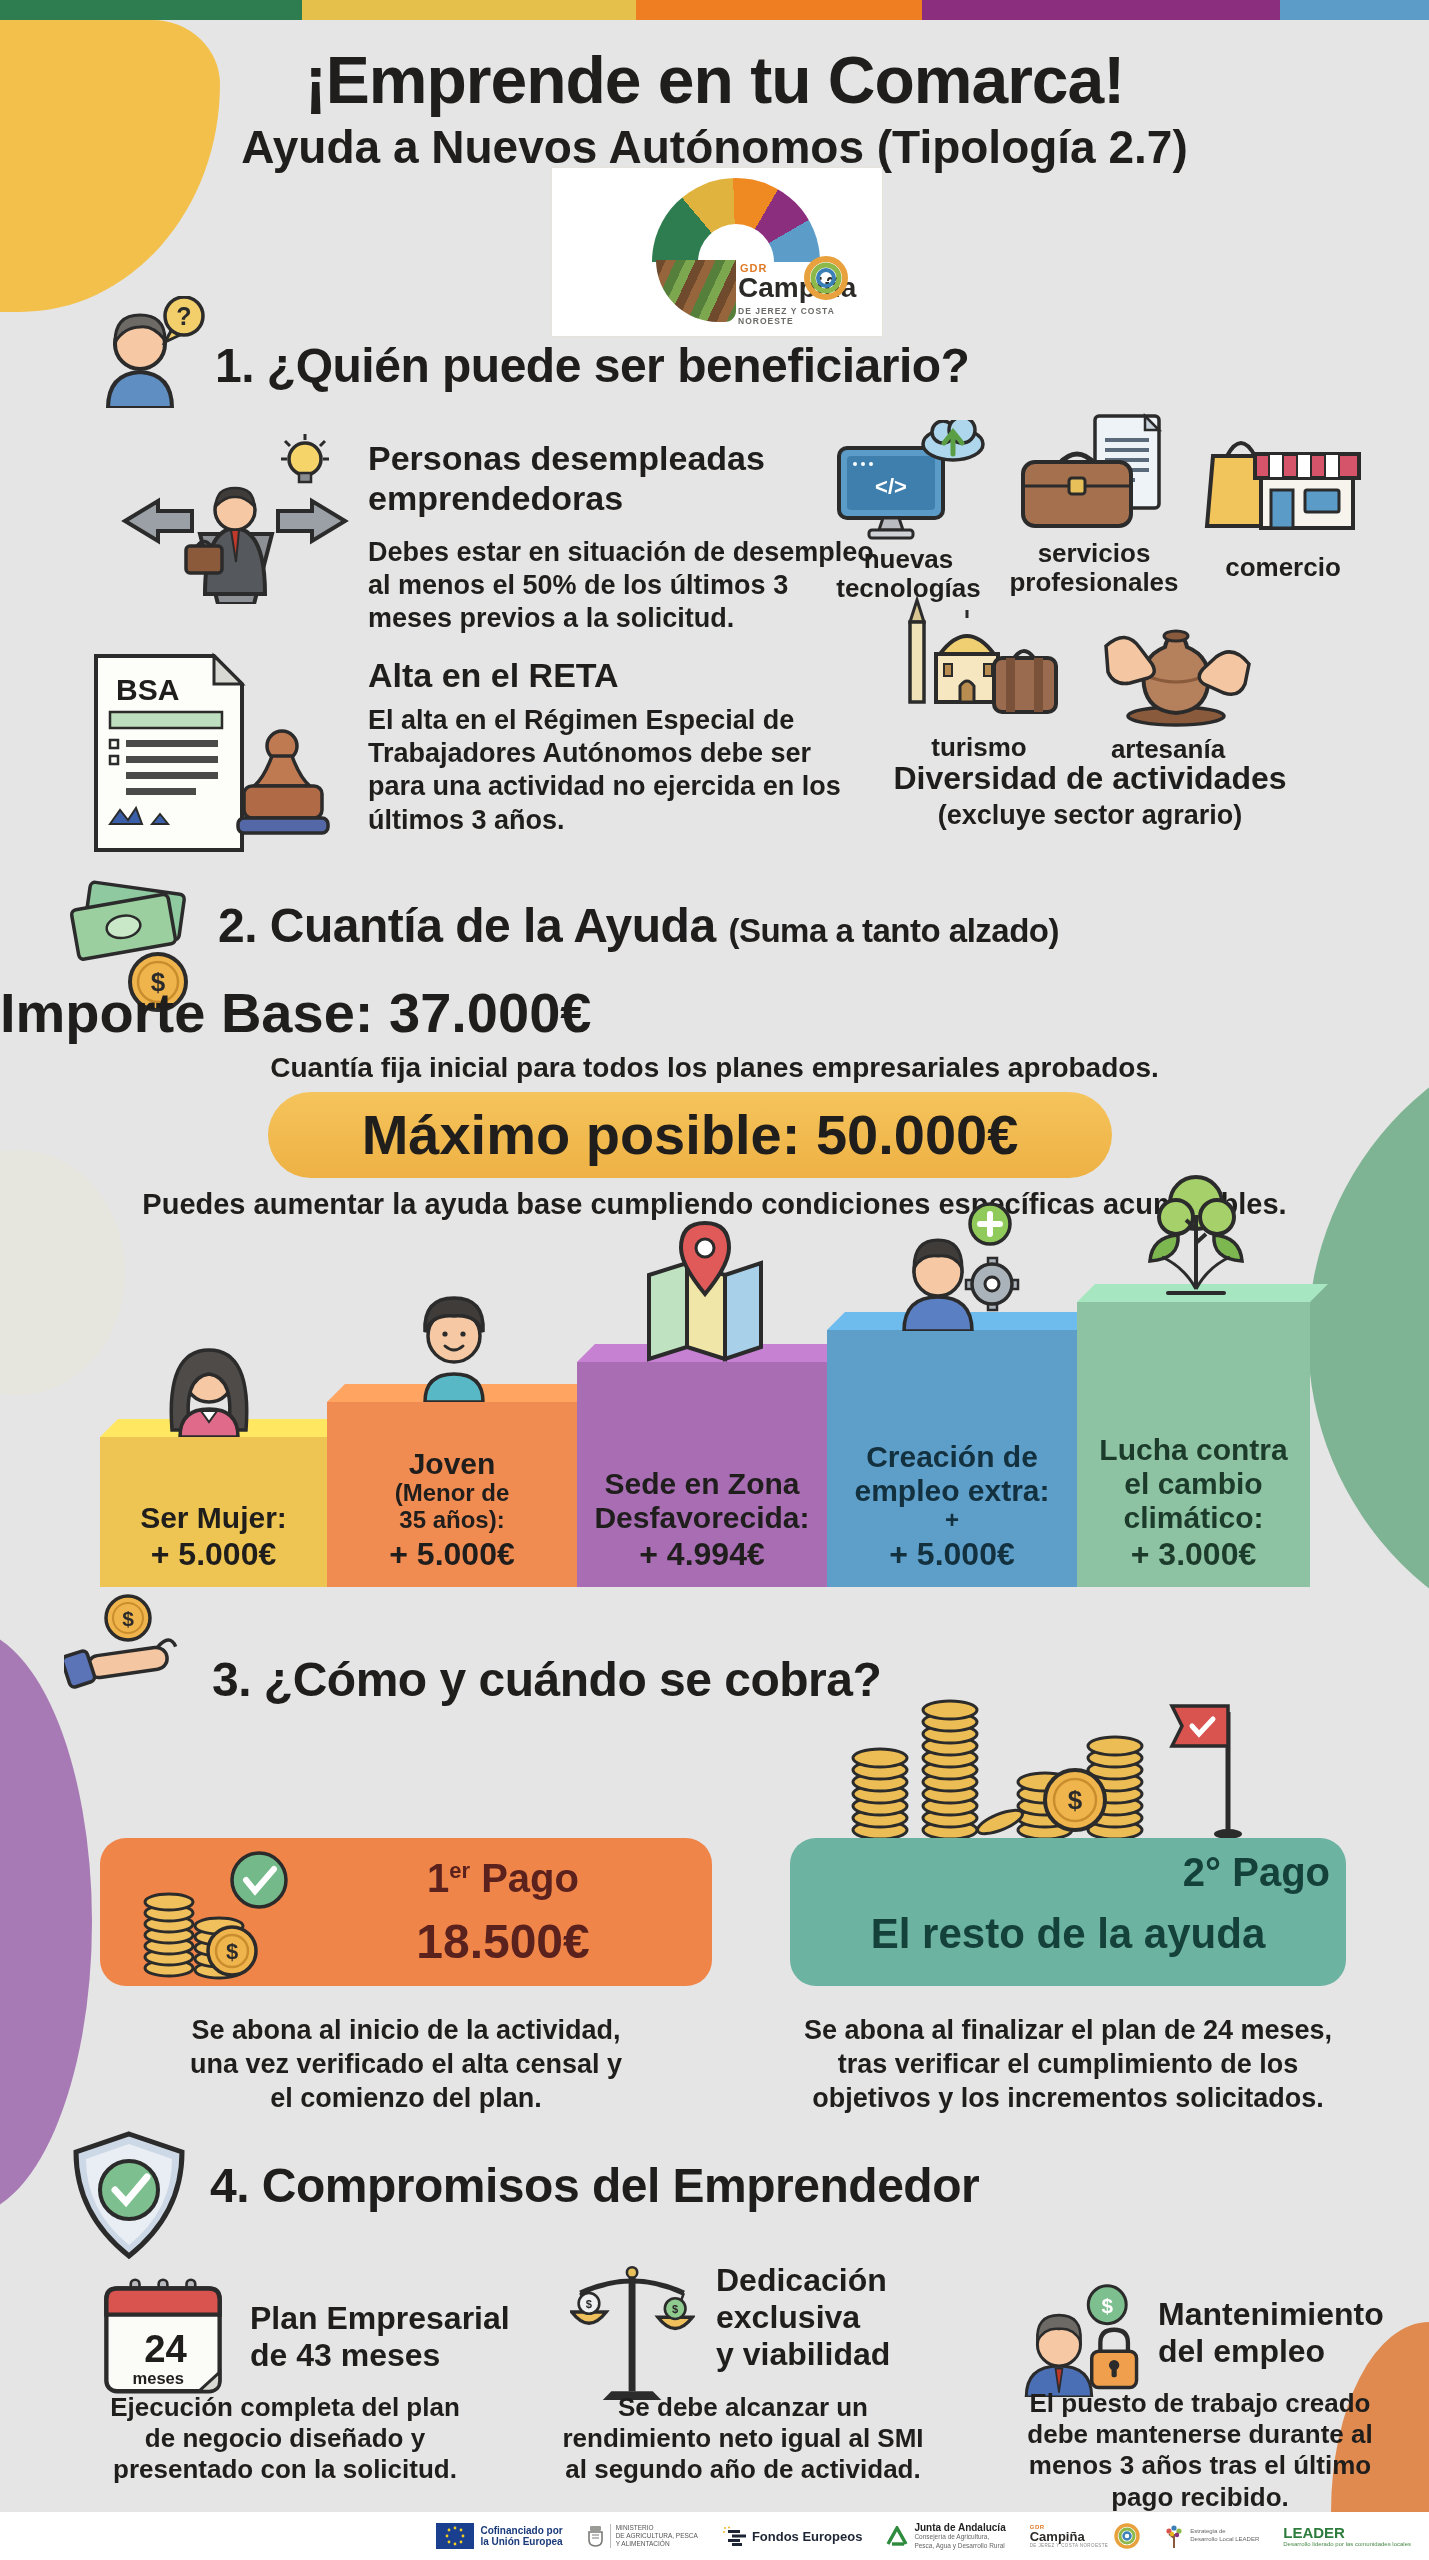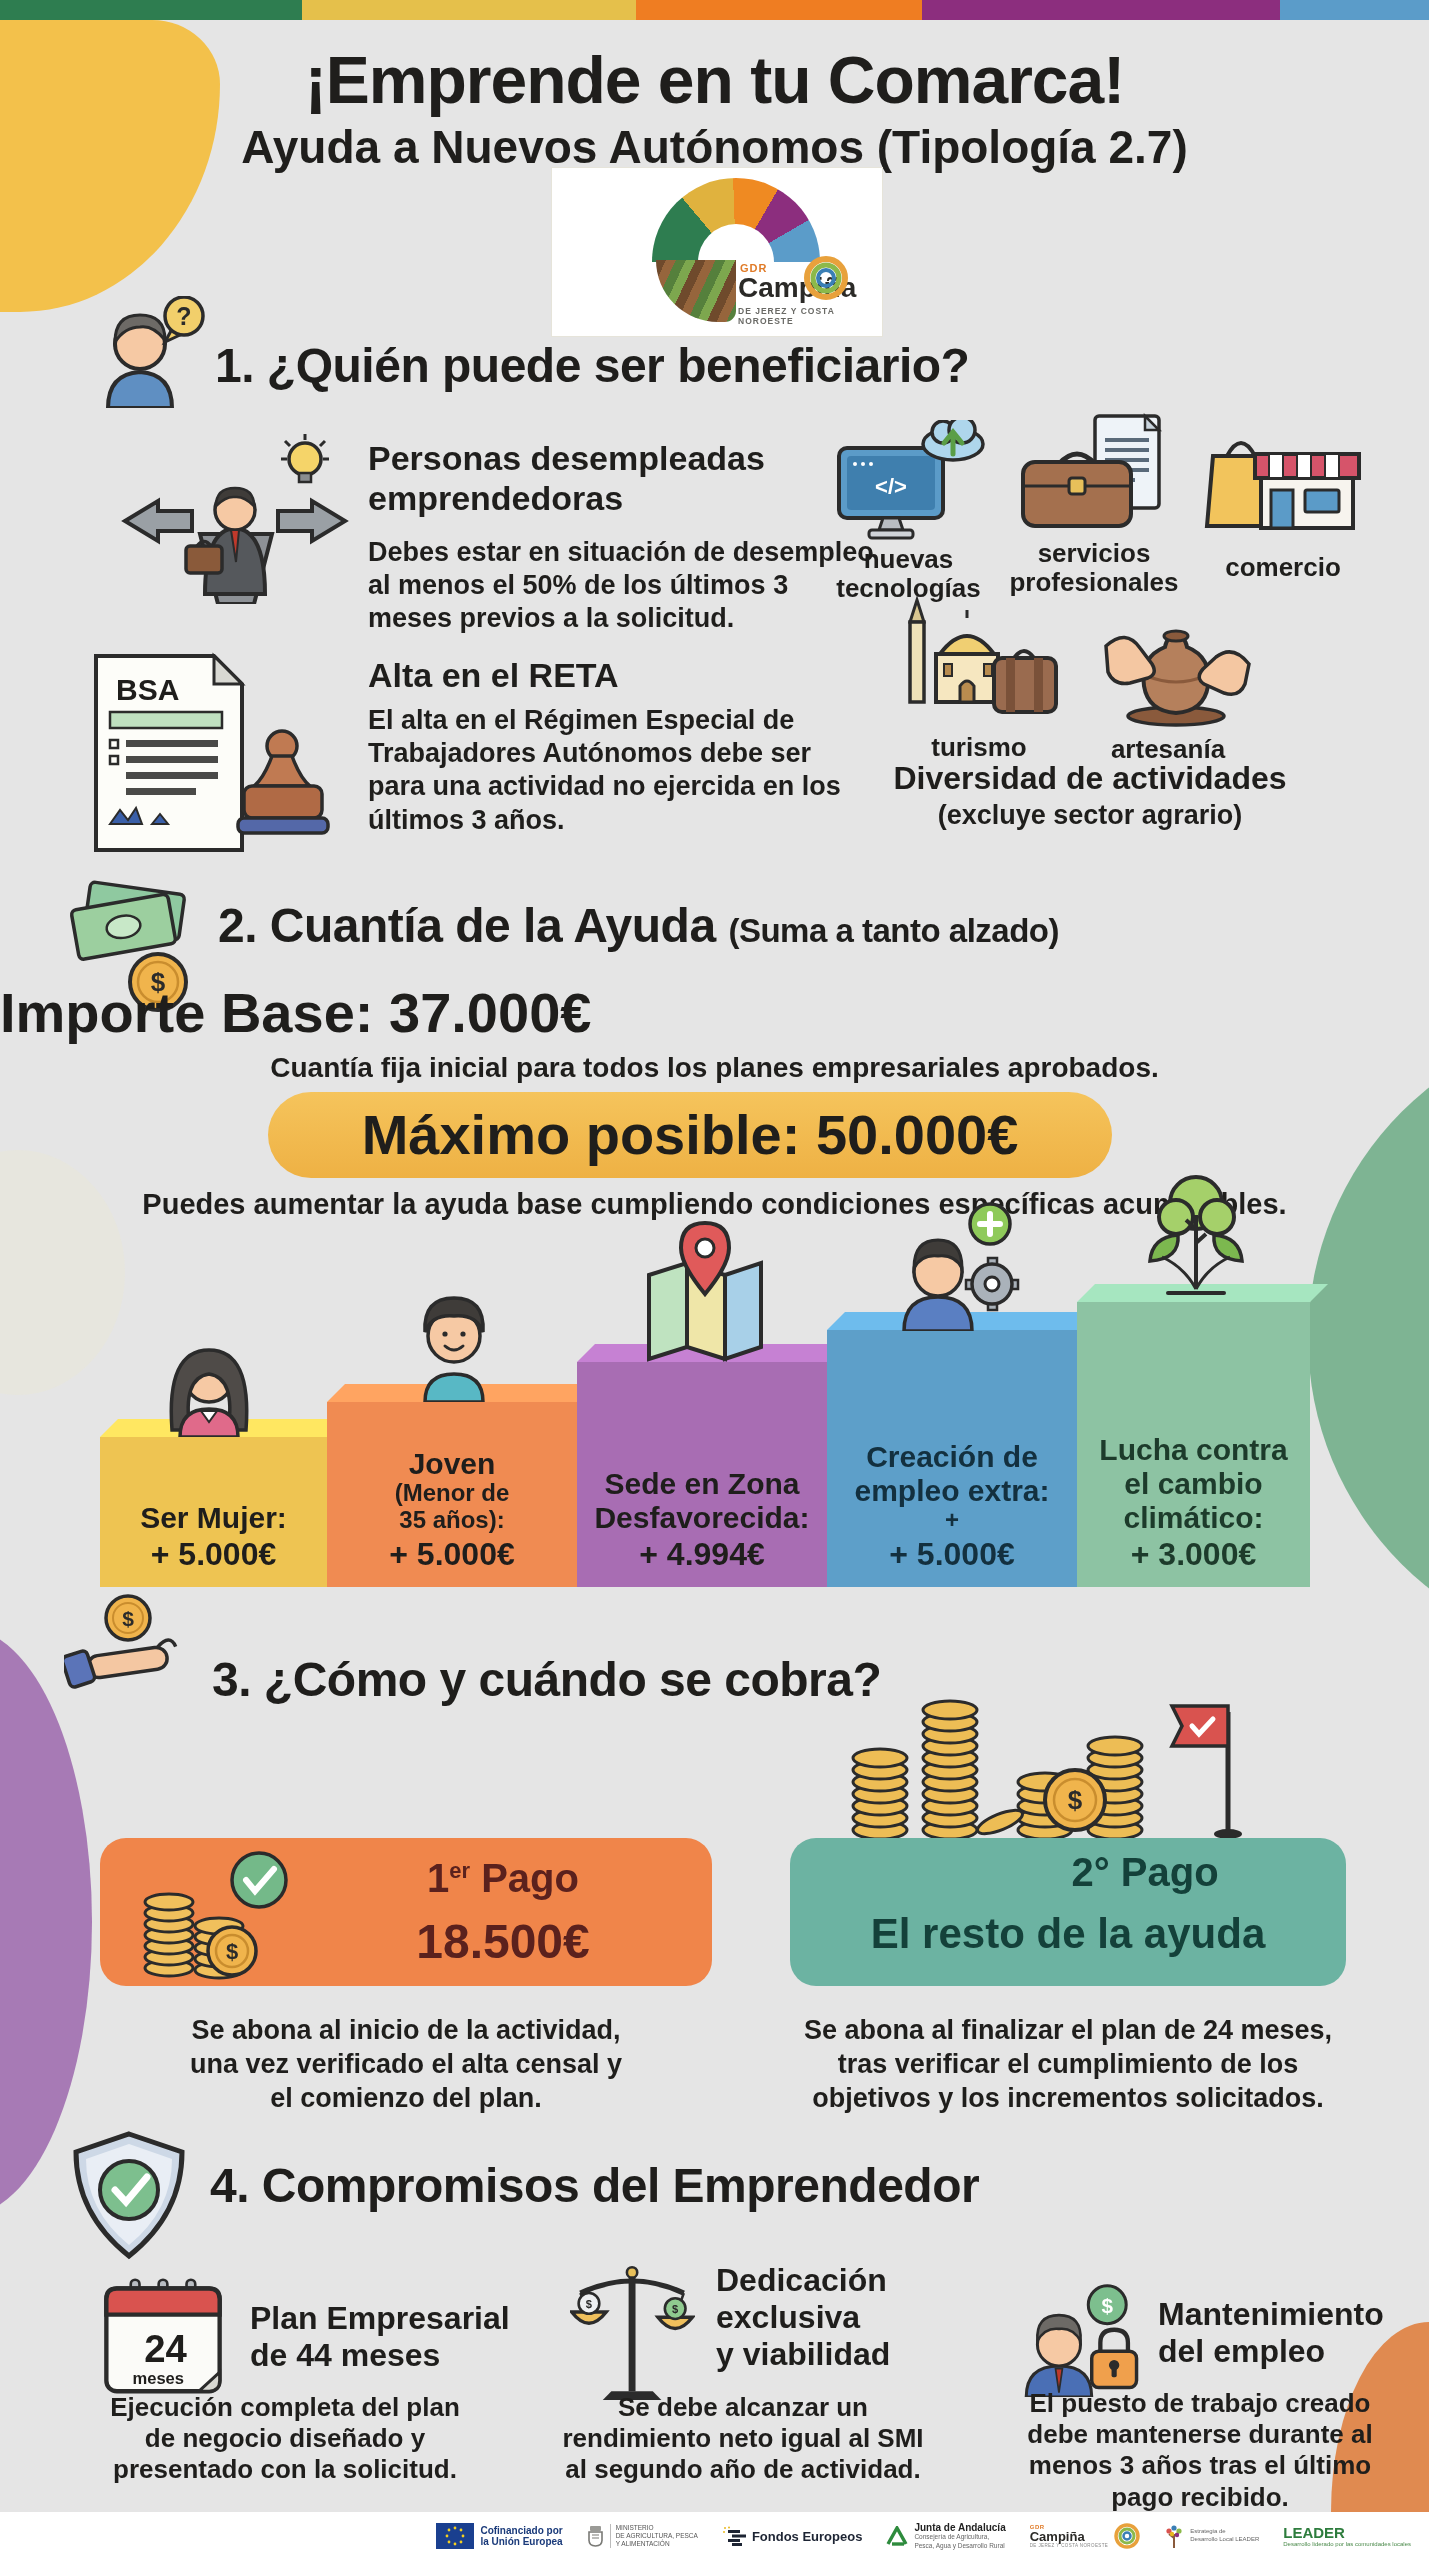--- a/index.html
+++ b/index.html
@@ -87,21 +87,21 @@
   .bar-amt{font-size:32px;font-weight:800;margin-top:3px;}
   #bar4 .bar-text{color:#13303f;}
   #bar5 .bar-text{color:#1d3b2b;}
 
   
   #card1{left:100px;top:1838px;width:612px;height:148px;background:#f0854a;border-radius:26px;}
   #card2{left:790px;top:1838px;width:556px;height:148px;background:#6cb3a2;border-radius:26px;}
   .p1-line1{position:absolute;left:210px;right:16px;top:18px;text-align:center;font-size:40px;font-weight:800;color:#5b211d;}
   .p1-line1 sup{font-size:22px;}
   .p1-amount{position:absolute;left:210px;right:16px;top:76px;text-align:center;font-size:48px;font-weight:800;color:#5b211d;}
-  .p2-title{position:absolute;left:170px;right:16px;top:12px;text-align:center;font-size:40px;font-weight:800;color:#14413a;}
+  .p2-title{position:absolute;left:170px;right:16px;top:12px;text-align:right;font-size:40px;font-weight:800;color:#14413a;}
   .p2-amount{position:absolute;left:12px;right:12px;top:72px;text-align:center;font-size:42px;font-weight:800;color:#14413a;}
   #note1{left:120px;top:2014px;width:572px;text-align:center;font-size:27px;font-weight:600;line-height:1.25;}
   #note2{left:780px;top:2014px;width:576px;text-align:center;font-size:27px;font-weight:600;line-height:1.25;}
 
   
   .commit-title{position:absolute;font-size:32px;font-weight:800;line-height:1.16;}
   #c1-title{left:250px;top:2300px;}
   #c2-title{left:716px;top:2262px;}
   #c3-title{left:1158px;top:2296px;}
   .commit-text{position:absolute;text-align:center;font-size:26px;font-weight:700;line-height:1.2;}
@@ -517,21 +517,21 @@
     <rect x="38" y="2" width="10" height="18" rx="5" fill="#b9bdc2" stroke="#2b2b2b" stroke-width="3"></rect>
     <rect x="70" y="2" width="10" height="18" rx="5" fill="#b9bdc2" stroke="#2b2b2b" stroke-width="3"></rect>
     <rect x="102" y="2" width="10" height="18" rx="5" fill="#b9bdc2" stroke="#2b2b2b" stroke-width="3"></rect>
     <rect x="10" y="12" width="130" height="118" rx="12" fill="#fbfbf8" stroke="#2b2b2b" stroke-width="5"></rect>
     <path d="M22,12 h106 q12,0 12,12 v18 h-130 v-18 q0,-12 12,-12 z" fill="#d9534f" stroke="#2b2b2b" stroke-width="5"></path>
     <text x="78" y="96" text-anchor="middle" font-size="44" font-weight="bold" fill="#1f1e1c">24</text>
     <text x="40" y="122" font-size="19" font-weight="bold" fill="#1f1e1c">meses</text>
     <path d="M116,130 l24,-22 v10 q0,12 -12,12 z" fill="#d8d8d2" stroke="#2b2b2b" stroke-width="3.5"></path>
   </svg>
   <div class="commit-title ml" id="c1-title">Plan Empresarial
-de 44 meses</div>
+de 43 meses</div>
 
   <svg class="abs" style="left:570px;top:2262px" width="125" height="138" viewBox="0 0 145 160">
     <path d="M12,36 Q72,8 132,36" fill="none" stroke="#2b2b2b" stroke-width="6"></path>
     <rect x="68" y="12" width="8" height="138" fill="#2b2b2b"></rect>
     <circle cx="72" cy="12" r="6" fill="#e8c05a" stroke="#2b2b2b" stroke-width="3"></circle>
     <path d="M12,36 L22,58 M132,36 L122,64" stroke="#2b2b2b" stroke-width="3"></path>
     <path d="M2,58 L42,58 Q22,84 2,58 Z" fill="#f0c05c" stroke="#2b2b2b" stroke-width="4"></path>
     <path d="M102,64 L142,64 Q122,90 102,64 Z" fill="#f0c05c" stroke="#2b2b2b" stroke-width="4"></path>
     <circle cx="22" cy="48" r="12" fill="#eef0f2" stroke="#2b2b2b" stroke-width="3"></circle>
     <text x="22" y="53" text-anchor="middle" font-size="13" font-weight="bold" fill="#2b2b2b">$</text>

